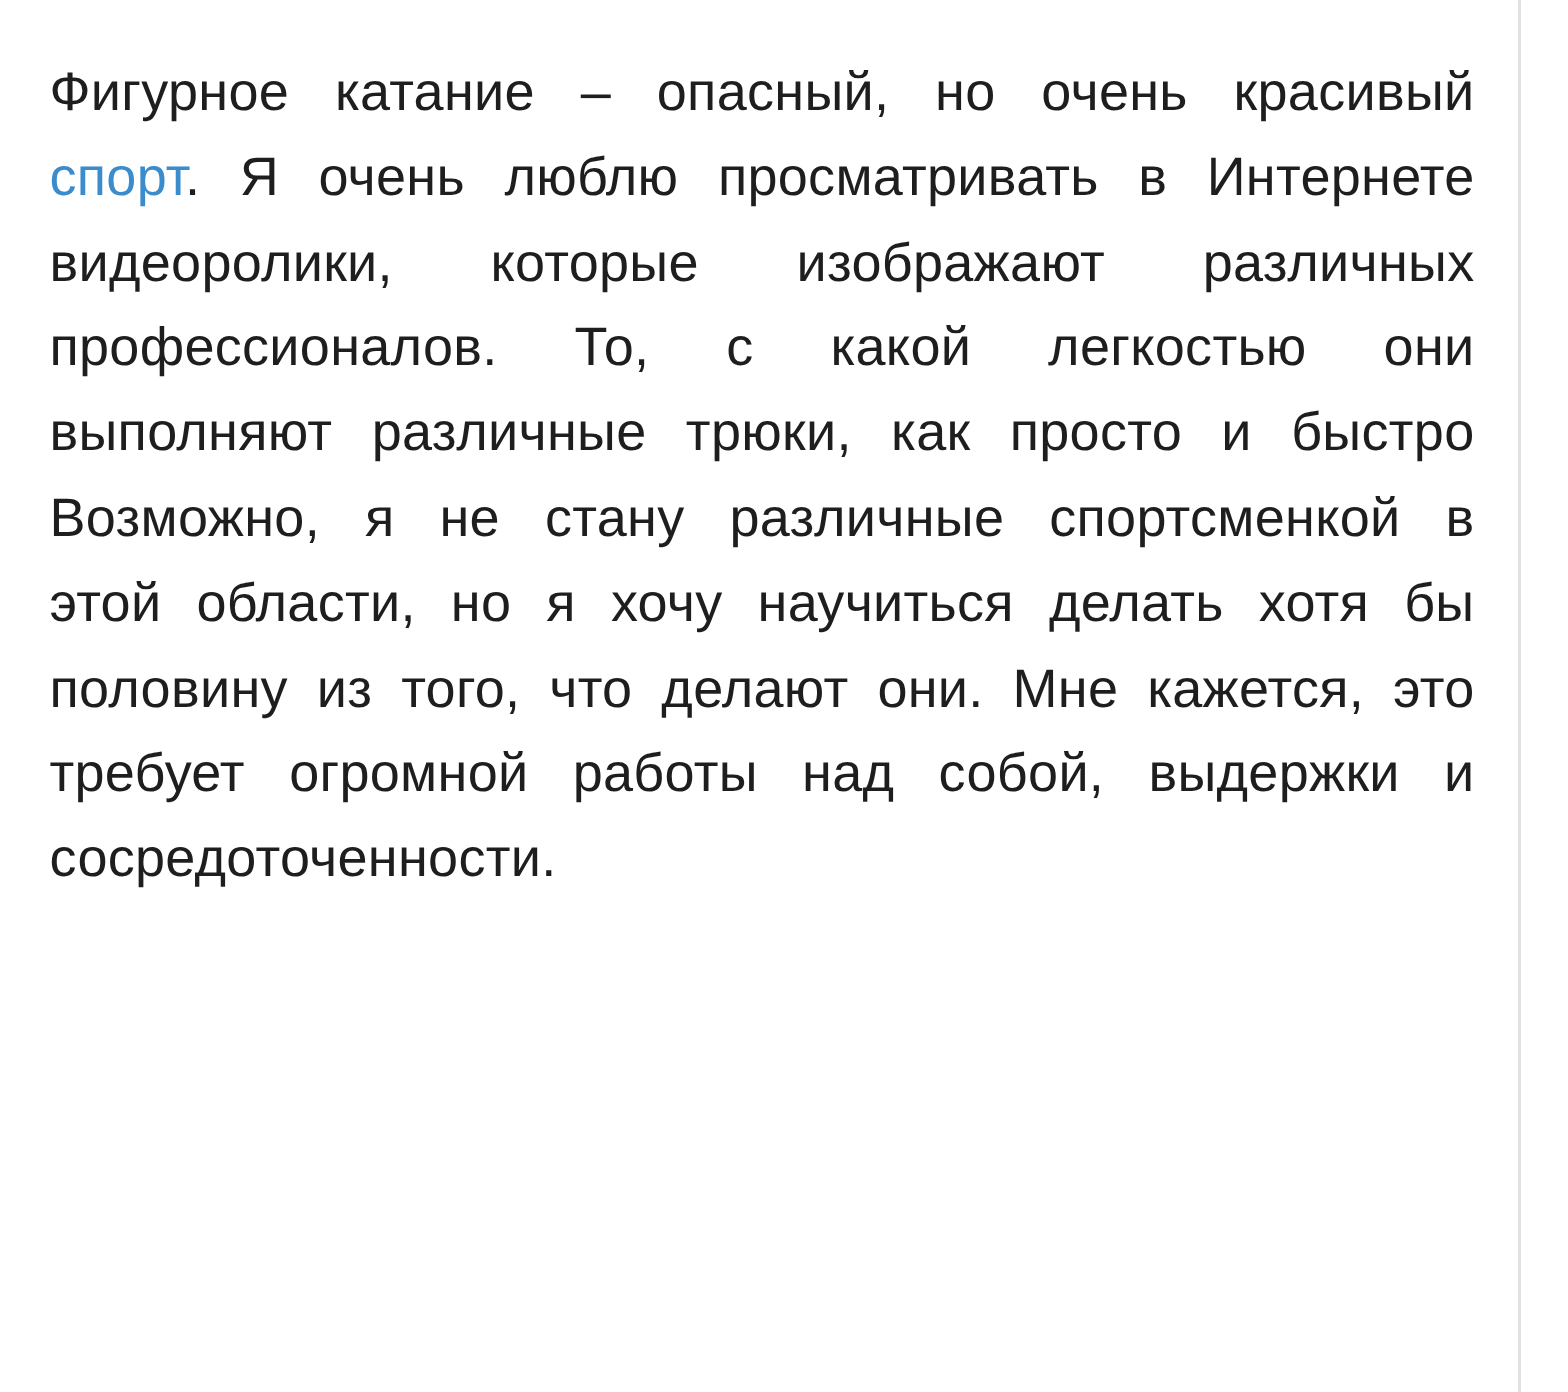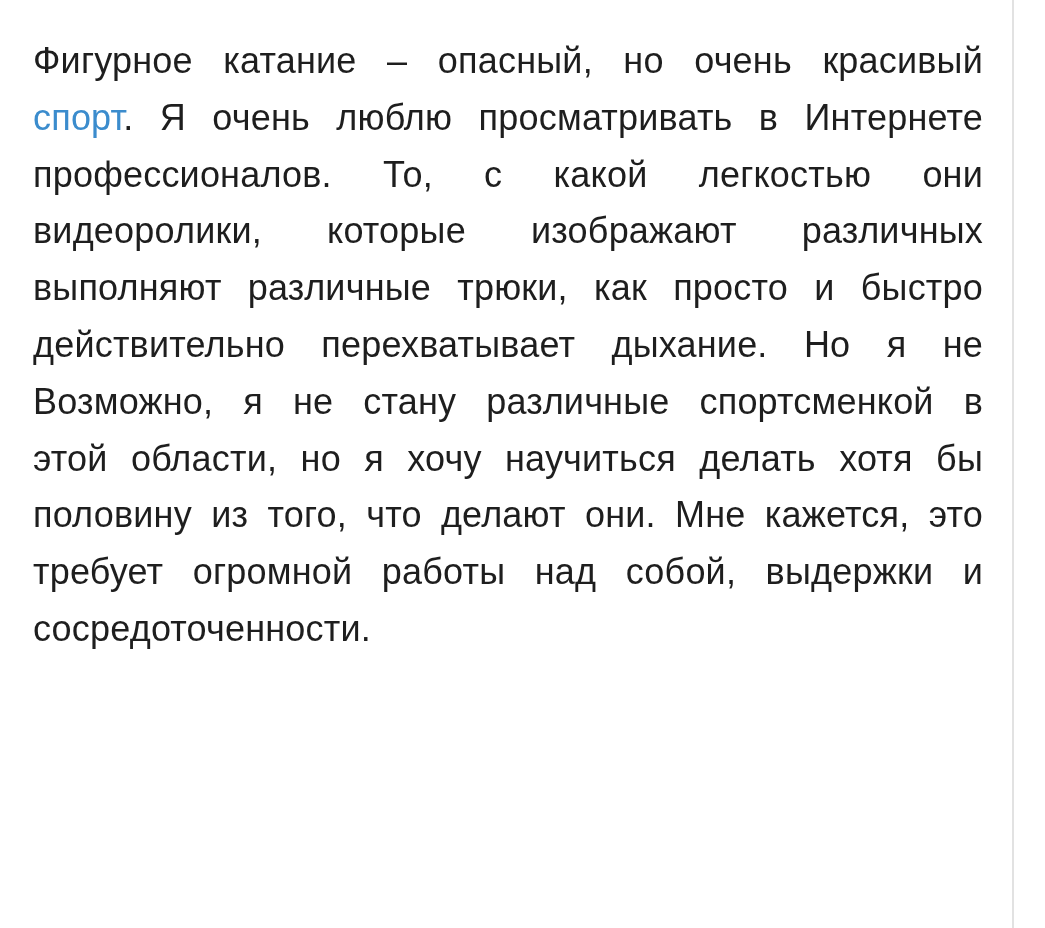--- a/index.html
+++ b/index.html
@@ -53,24 +53,23 @@
     cursor: pointer;
   }
 </style>
 </head>
 <body style="background: rgb(255, 255, 255);">
 
 <div class="page">
   <div class="paragraph">
       <div class="line"><span>Фигурное катание – опасный, но очень красивый</span></div>
       <div class="line"><span class="link">спорт</span><span>. Я очень люблю просматривать в Интернете</span></div>
+      <div class="line"><span>видеоролики, которые изображают различных</span></div>
       <div class="line"><span>профессионалов. То, с какой легкостью они</span></div>
-      <div class="line"><span>видеоролики, которые изображают различных</span></div>
       <div class="line"><span>выполняют различные трюки, как просто и быстро</span></div>
-      <div class="line"><span>действительно перехватывает дыхание. Но я не</span></div>
       <div class="line"><span>Возможно, я не стану различные спортсменкой в</span></div>
       <div class="line"><span>этой области, но я хочу научиться делать хотя бы</span></div>
       <div class="line"><span>половину из того, что делают они. Мне кажется, это</span></div>
       <div class="line"><span>требует огромной работы над собой, выдержки и</span></div>
       <div class="line last"><span>сосредоточенности.</span></div>
     </div>
   <div class="page-edge-divider"></div>
 </div>
 
 </body></html>

